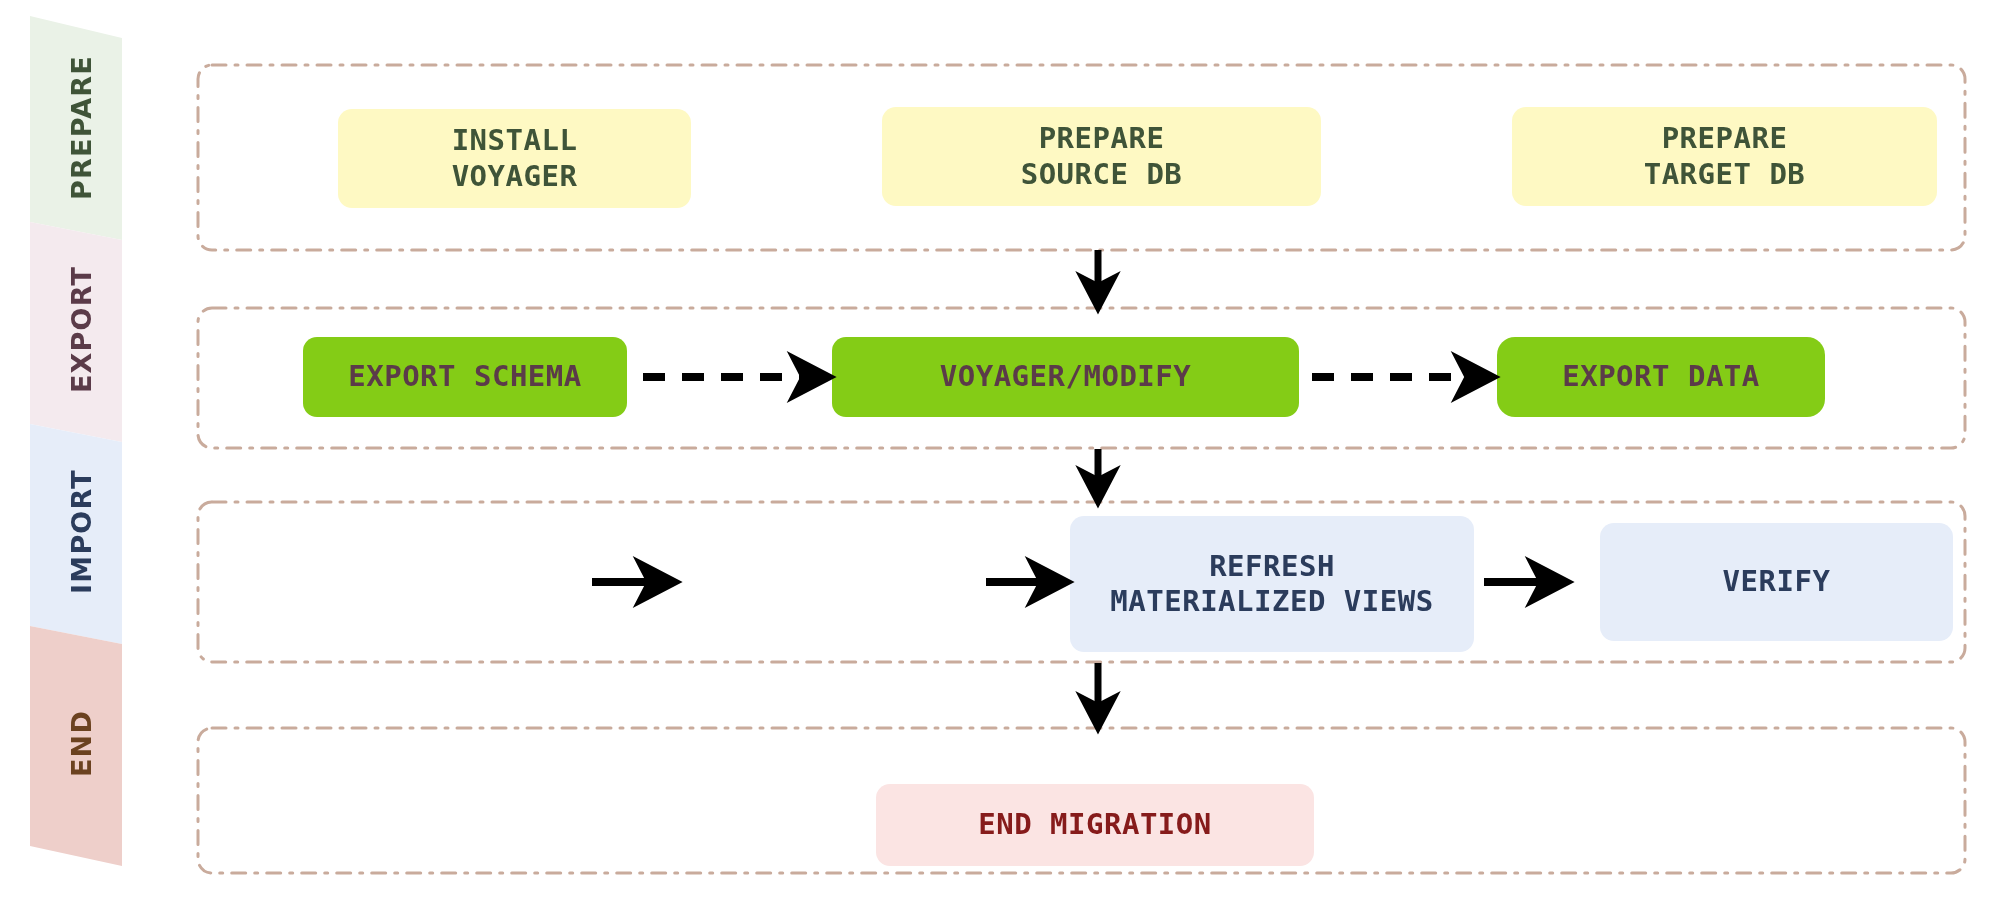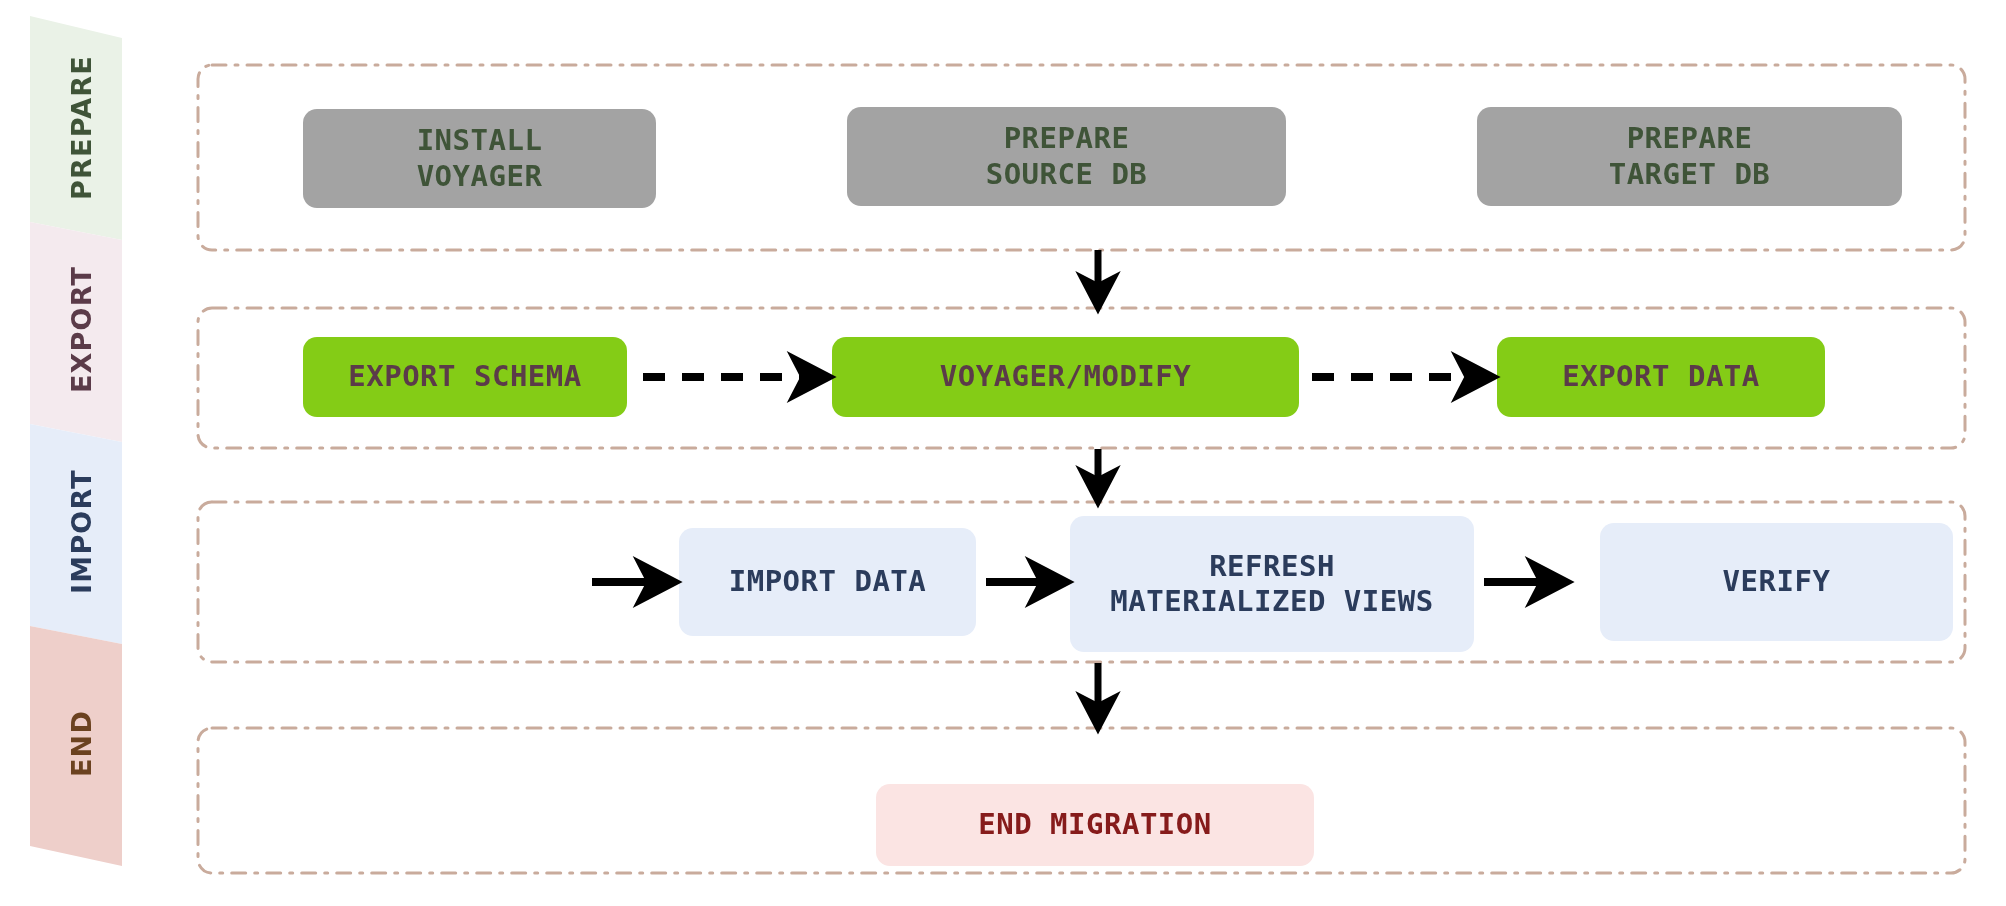--- a/index.html
+++ b/index.html
@@ -54,21 +54,21 @@
     text-align: center;
     box-sizing: border-box;
     font-family: "DejaVu Sans Mono", "Liberation Mono", monospace;
     font-weight: 700;
     font-size: 29px;
     line-height: 1.22;
     letter-spacing: 0.5px;
     white-space: pre-line;
     user-select: none;
   }
-  .node.prepare { background: #a3a3a3; color: #3f5438; }
+  .node.prepare { background: #fef9c3; color: #3f5438; margin-left: 35px; }
   .node.export  { background: #84cc16; color: #5b3b49; }
   .node.import  { background: #e6edf9; color: #2b3c5c; }
   .node.end     { background: #fbe4e3; color: #861b1b; }
 
   
   .connectors {
     position: absolute;
     left: 0;
     top: 0;
     width: 2006px;
@@ -108,24 +108,23 @@
   <div class="node prepare" style="left:847px; top:107px; width:439px; height:99px;">PREPARE
 SOURCE DB</div>
 
   <div class="node prepare" style="left:1477px; top:107px; width:425px; height:99px;">PREPARE
 TARGET DB</div>
 
   <div class="node export" style="left:303px; top:337px; width:324px; height:80px;">EXPORT SCHEMA</div>
 
   <div class="node export" style="left:832px; top:337px; width:467px; height:80px;">VOYAGER/MODIFY</div>
 
-  <div class="node export" style="left:1497px; top:337px; width:328px; height:80px;">EXPORT DATA</div>
+  <div class="node export" style="left:1497px; top:337px; width:328px; height:80px;border-radius:18px;">EXPORT DATA</div>
 
 
-  <div class="node import" style="left:679px; top:528px; width:297px; height:108px;">IMPORT DATA</div>
 
   <div class="node import" style="left:1070px; top:516px; width:404px; height:136px;">REFRESH
 MATERIALIZED VIEWS</div>
 
   <div class="node import" style="left:1600px; top:523px; width:353px; height:118px;">VERIFY</div>
 
   <div class="node end" style="left:876px; top:784px; width:438px; height:82px;">END MIGRATION</div>
 
   <svg class="connectors" viewBox="0 0 2006 906" width="2006" height="906">
     <defs>

